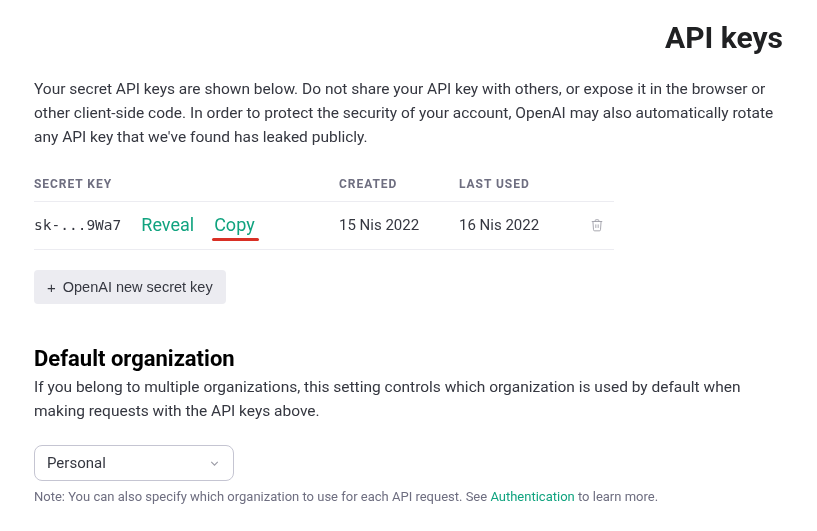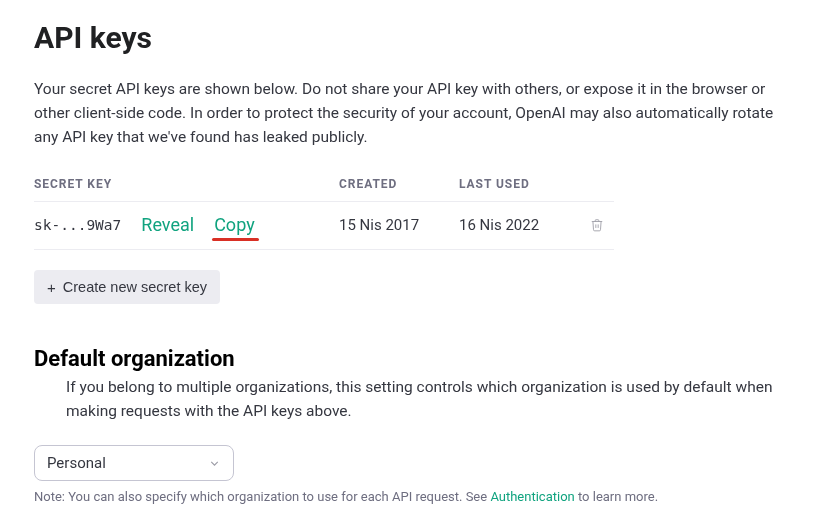--- a/index.html
+++ b/index.html
@@ -7,20 +7,21 @@
       font-family: -apple-system, BlinkMacSystemFont, "Segoe UI", Roboto, Helvetica, Arial, sans-serif;
       color: #353740;
       background: #fff;
       padding: 20px 34px;
     }
     h1 {
       font-size: 30px;
       font-weight: 700;
       color: #202123;
       margin-bottom: 22px;
+      text-align: right;
     }
     .description {
       font-size: 15.5px;
       line-height: 1.55;
       color: #353740;
       margin-bottom: 28px;
       max-width: 760px;
     }
     .table {
       width: 100%;
@@ -106,21 +107,20 @@
       color: #000000;
       margin-top: 42px;
       margin-bottom: 4px;
     }
     .org-desc {
       font-size: 15.5px;
       line-height: 1.55;
       color: #353740;
       margin-bottom: 22px;
       max-width: 760px;
-      margin-left: 32px;
     }
     .select-wrap {
       position: relative;
       display: inline-block;
     }
     .select {
       width: 200px;
       padding: 8px 12px;
       border: 1px solid #c5c5d2;
       border-radius: 8px;
@@ -165,39 +165,39 @@
   </div>
   <div class="trow">
     <div class="col-key key-cell">
       <span class="key-val">sk-...9Wa7</span>
       <span class="reveal">Reveal</span>
       <span class="copy">
         <span>Copy</span>
         <span class="underline-mark"></span>
       </span>
     </div>
-    <div class="col-created">15 Nis 2017</div>
+    <div class="col-created">15 Nis 2022</div>
     <div class="col-last">16 Nis 2022</div>
     <div class="col-actions">
       <span class="trash">
         <svg viewBox="0 0 24 24">
             <polyline points="3 6 5 6 21 6"></polyline>
             <path d="M19 6l-1 14a2 2 0 0 1-2 2H8a2 2 0 0 1-2-2L5 6"></path>
             <path d="M10 11v6"></path>
             <path d="M14 11v6"></path>
             <path d="M9 6V4a1 1 0 0 1 1-1h4a1 1 0 0 1 1 1v2"></path>
           </svg>
       </span>
     </div>
   </div>
 </div>
 
 <button class="create-btn">
   <span class="plus">+</span>
-  <span>Create new secret key</span>
+  <span>OpenAI new secret key</span>
 </button>
 
 <h2>Default organization</h2>
 
 <p class="org-desc">If you belong to multiple organizations, this setting controls which organization is used by default when making requests with the API keys above.</p>
 
 <div class="select-wrap">
   <div class="select">
     <span>Personal</span>
     <span class="chev">

